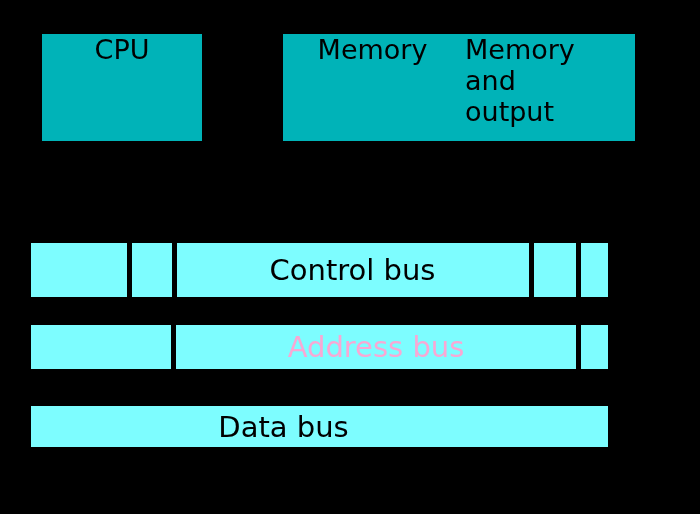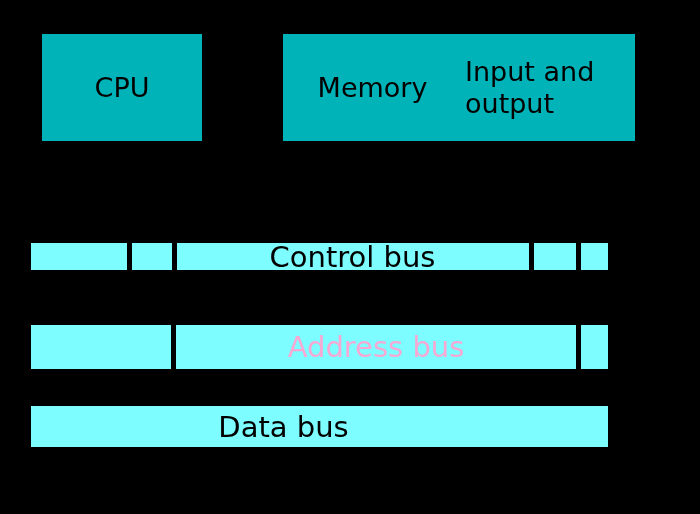--- a/index.html
+++ b/index.html
@@ -12,21 +12,20 @@
     width: 700px;
     height: 514px;
     background: #000000;
     overflow: hidden;
     font-family: "DejaVu Sans", sans-serif;
   }
   .unit-box {
     position: absolute;
     background: #00b3b8;
     display: flex;
-    align-items: center;
     justify-content: center;
     box-sizing: border-box;
   }
   .unit-label {
     color: #000000;
     font-size: 27px;
     line-height: 1.15;
     text-align: center;
     font-family: "DejaVu Sans", sans-serif;
     white-space: pre-line;
@@ -68,25 +67,25 @@
 
   <div class="unit-box" id="box-0" style="left: 42px; top: 34px; width: 160px; height: 107px; background: rgb(0, 179, 184);">
     <span class="unit-label">CPU</span>
   </div>
 
   <div class="unit-box" id="box-1" style="left: 239px; top: 34px; width: 179px; height: 107px; background: rgb(0, 179, 184); margin-left: 44px;">
     <span class="unit-label">Memory</span>
   </div>
 
   <div class="unit-box" id="box-2" style="left: 449px; top: 34px; width: 186px; height: 107px; background: rgb(0, 179, 184);">
-    <span class="unit-label left-align">Input and
+    <span class="unit-label left-align">Memory and
 output</span>
   </div>
 
-  <div class="bus-row" id="bus-0" style="top: 243px; height: 27px;">
+  <div class="bus-row" id="bus-0" style="top: 243px; height: 54px;">
     <div class="bus-seg" style="left: 31px; width: 96px; background: rgb(125, 253, 255);"></div>
     <div class="bus-seg" style="left: 132px; width: 40px; background: rgb(125, 253, 255);"></div>
     <div class="bus-seg" style="left: 177px; width: 352px; background: rgb(125, 253, 255);"></div>
     <div class="bus-seg" style="left: 534px; width: 42px; background: rgb(125, 253, 255);"></div>
     <div class="bus-seg" style="left: 581px; width: 27px; background: rgb(125, 253, 255);"></div>
     <div class="bus-text" style="left: 176px; width: 353px; color: rgb(0, 0, 0);">Control bus</div>
   </div>
 
   <div class="bus-row" id="bus-1" style="top: 325px; height: 44px;">
     <div class="bus-seg" style="left: 31px; width: 140px; background: rgb(125, 253, 255);"></div>

